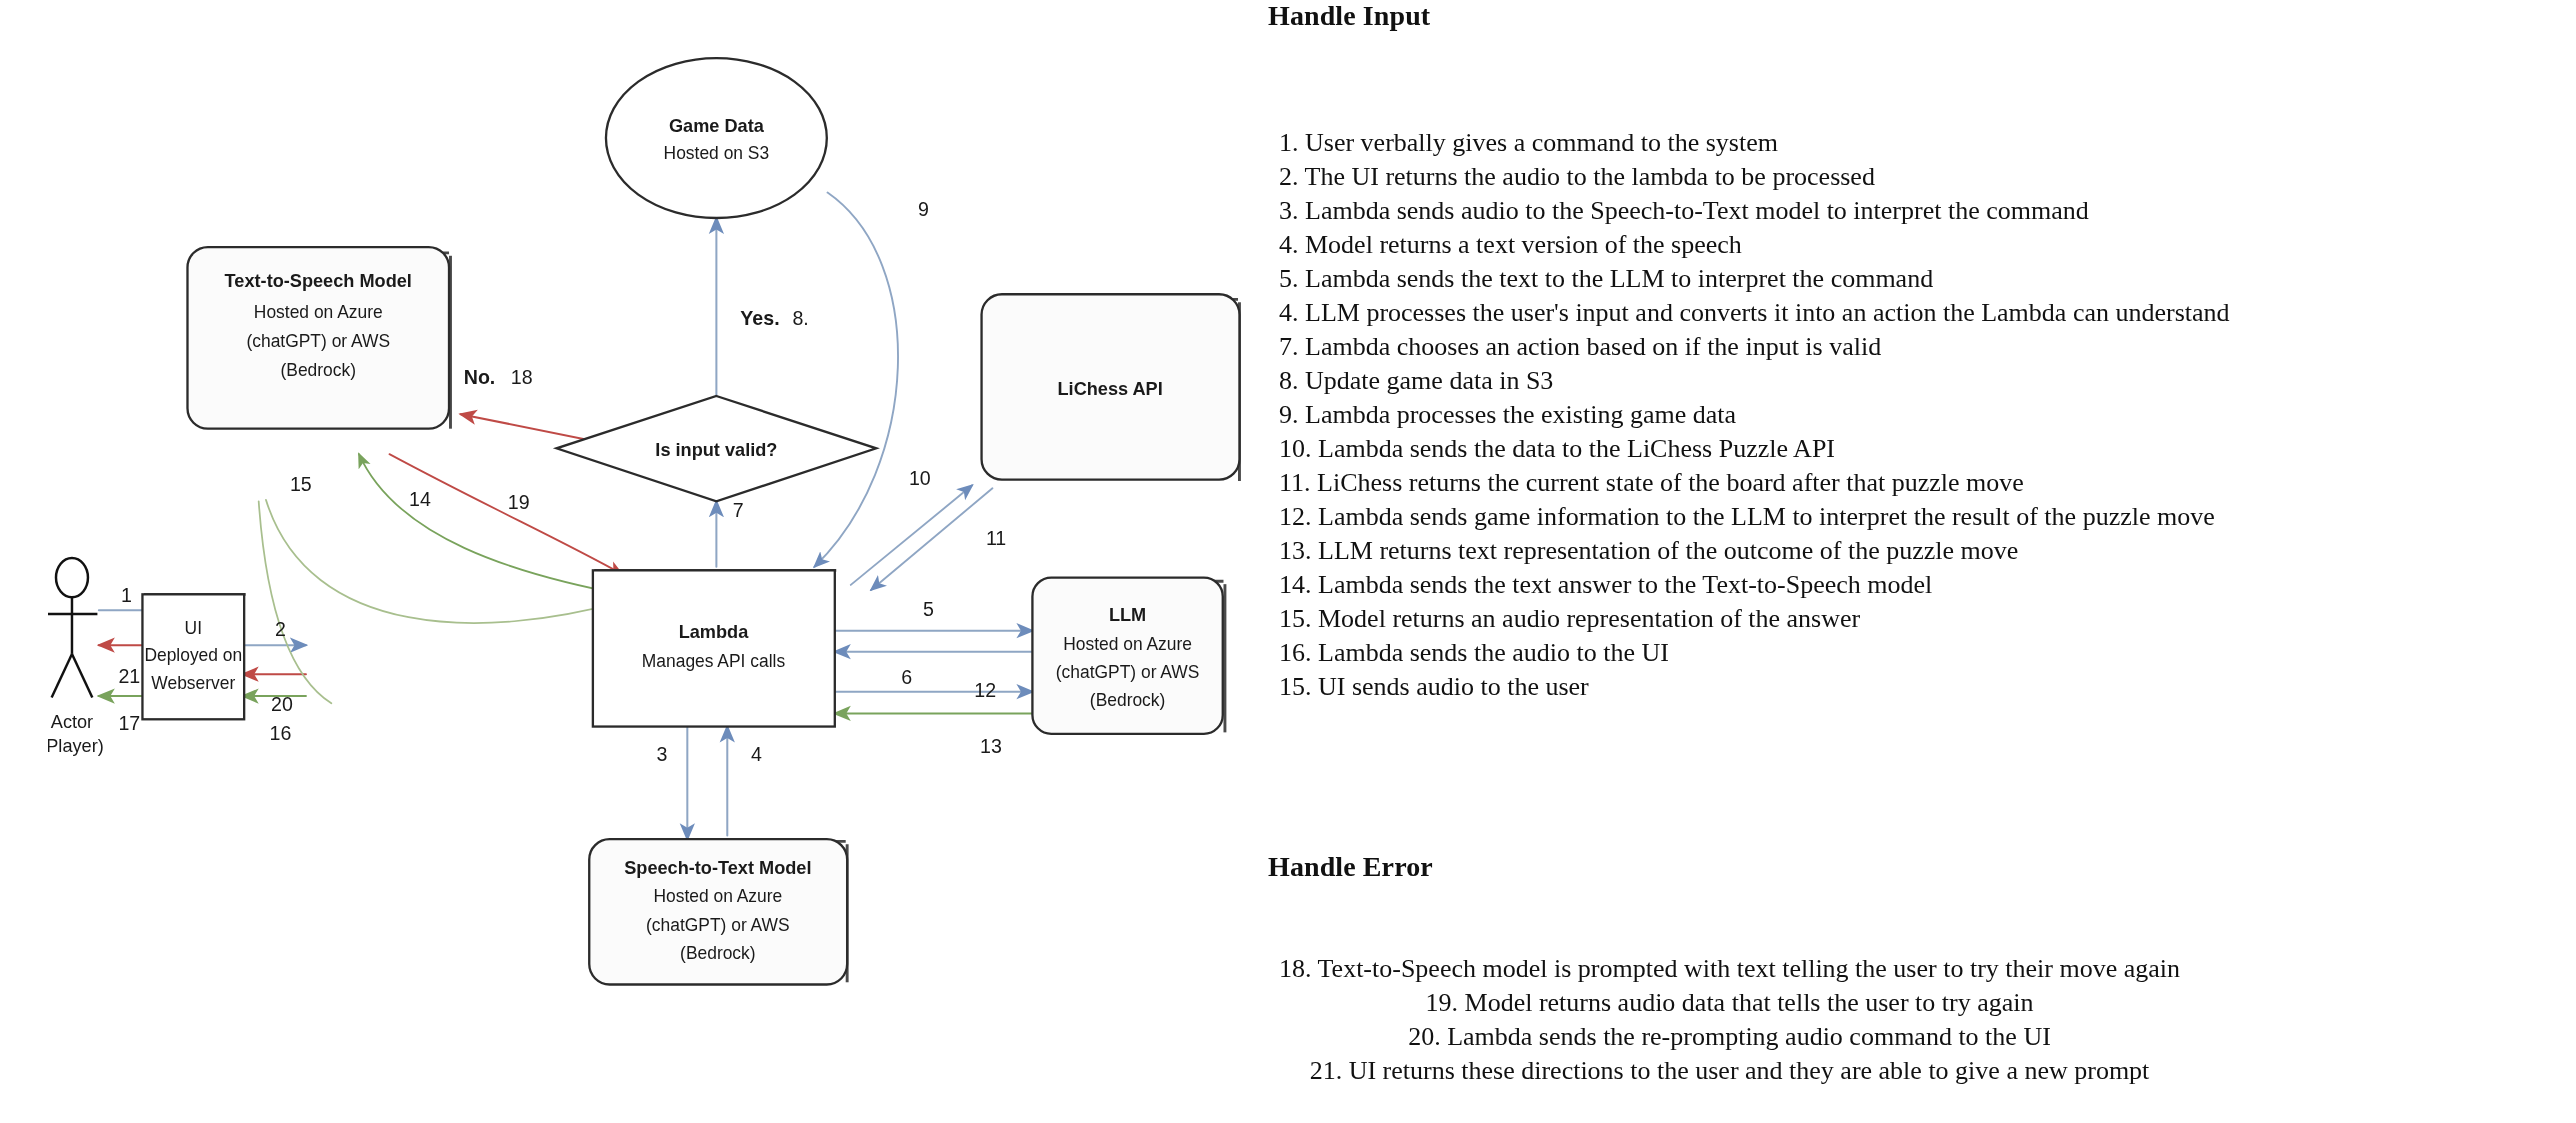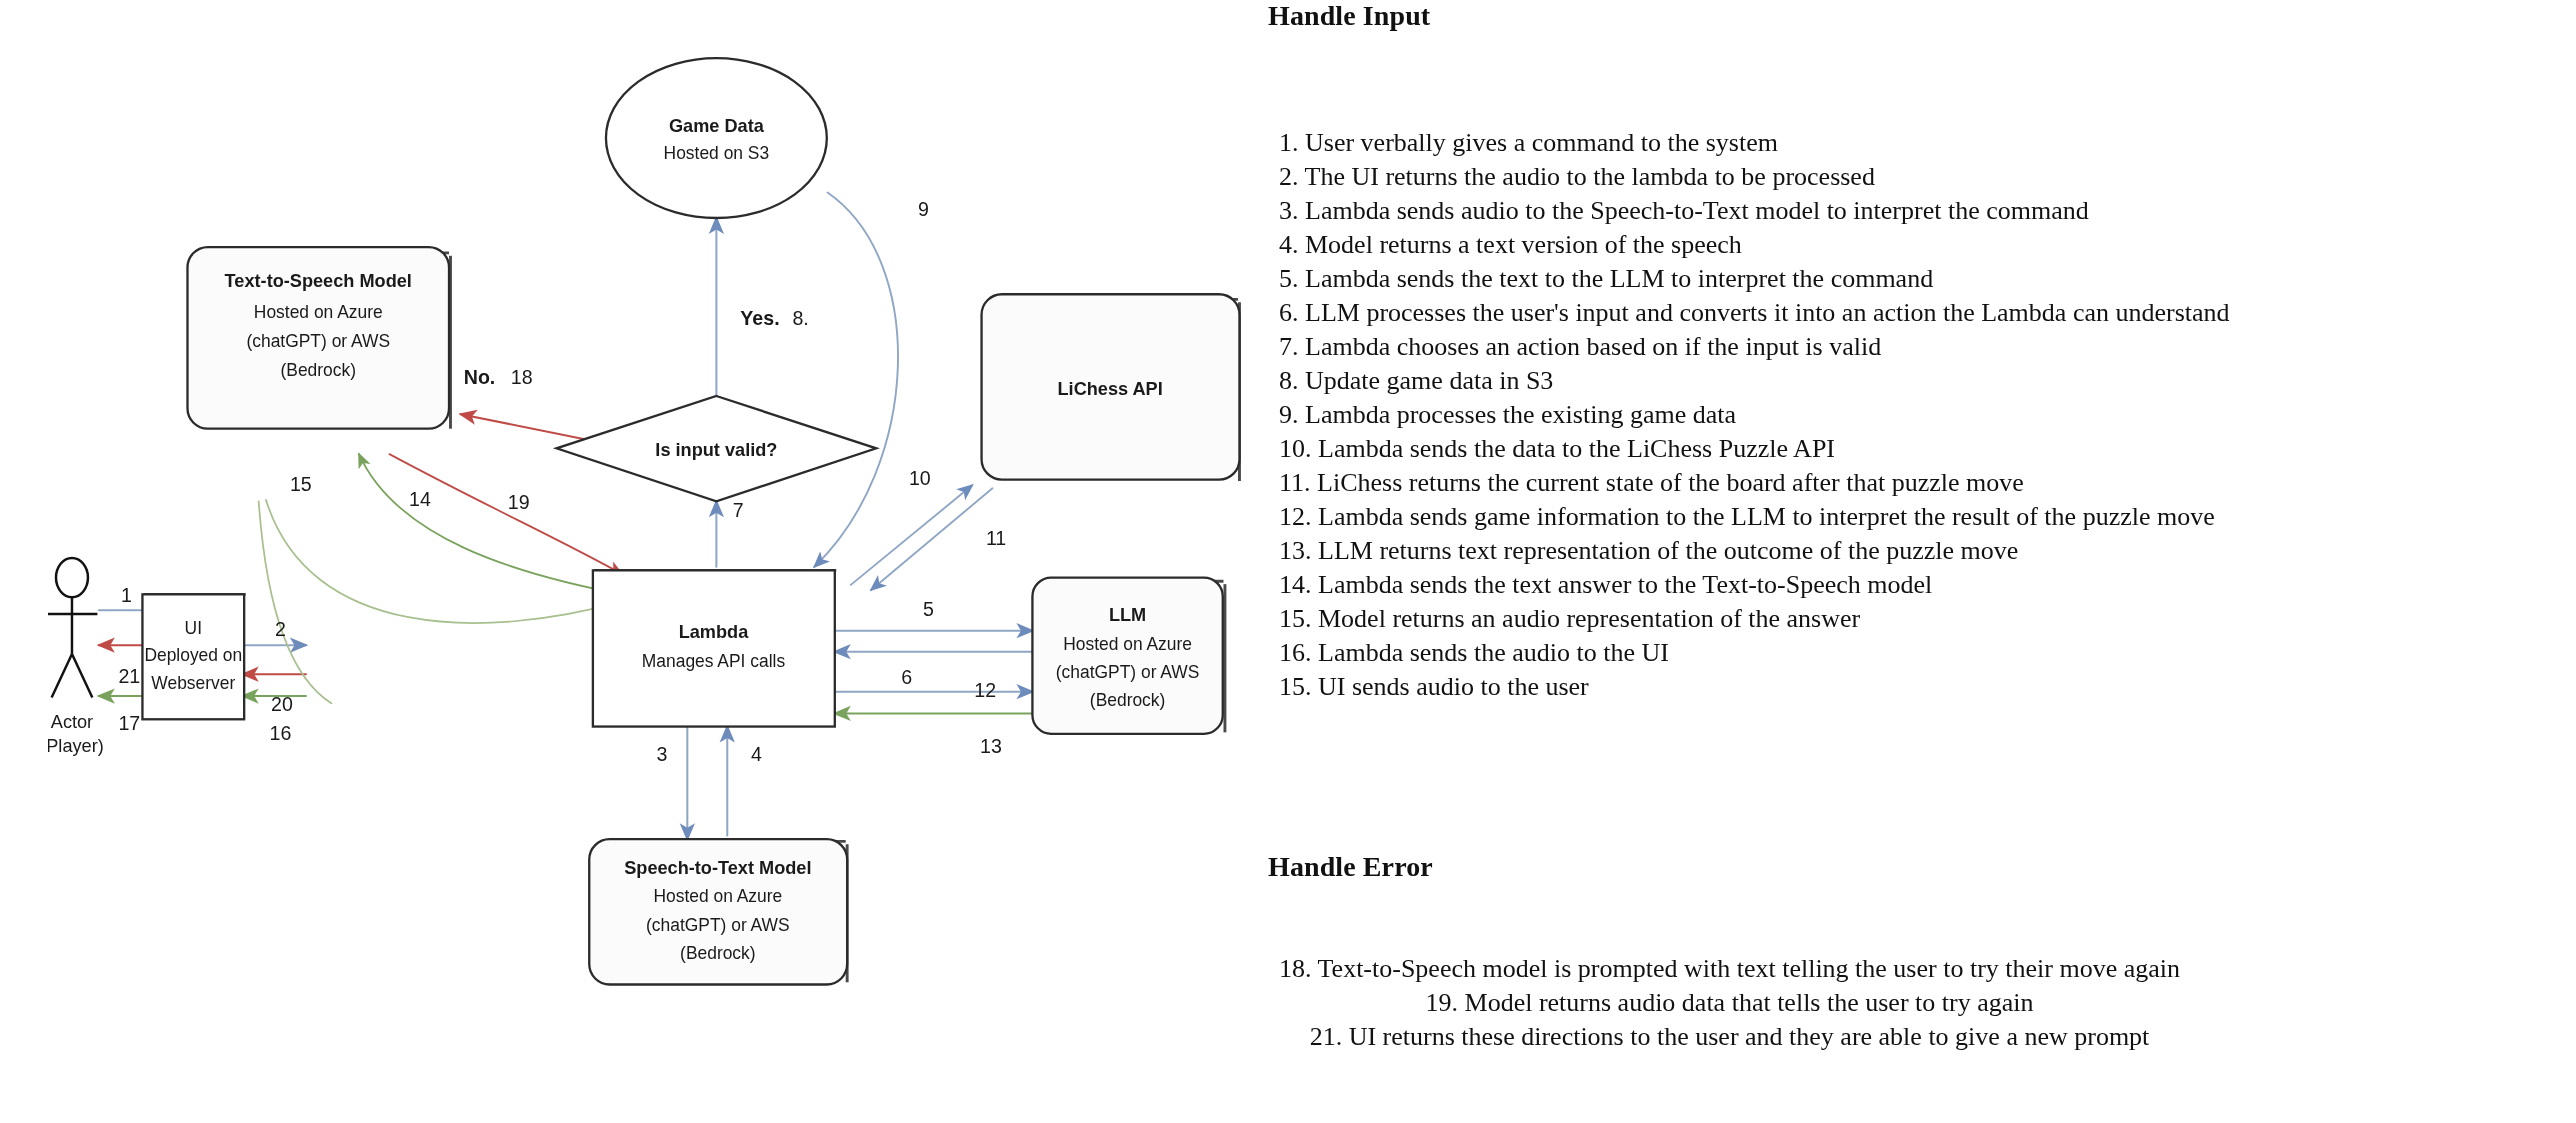--- a/index.html
+++ b/index.html
@@ -210,21 +210,21 @@
       <div class="panel-heading">Handle Input</div>
     </div>
 
     <div id="list1-wrap">
       <ul class="panel-list" id="list1">
           <li>1. User verbally gives a command to the system</li>
           <li>2. The UI returns the audio to the lambda to be processed</li>
           <li>3. Lambda sends audio to the Speech-to-Text model to interpret the command</li>
           <li>4. Model returns a text version of the speech</li>
           <li>5. Lambda sends the text to the LLM to interpret the command</li>
-          <li>6. LLM processes the user's input and converts it into an action the Lambda can understand</li>
+          <li>4. LLM processes the user's input and converts it into an action the Lambda can understand</li>
           <li>7. Lambda chooses an action based on if the input is valid</li>
           <li>8. Update game data in S3</li>
           <li>9. Lambda processes the existing game data</li>
           <li>10. Lambda sends the data to the LiChess Puzzle API</li>
           <li>11. LiChess returns the current state of the board after that puzzle move</li>
           <li>12. Lambda sends game information to the LLM to interpret the result of the puzzle move</li>
           <li>13. LLM returns text representation of the outcome of the puzzle move</li>
           <li>14. Lambda sends the text answer to the Text-to-Speech model</li>
           <li>15. Model returns an audio representation of the answer</li>
           <li>16. Lambda sends the audio to the UI</li>
@@ -233,19 +233,20 @@
     </div>
 
     <div id="h2-wrap">
       <div class="panel-heading">Handle Error</div>
     </div>
 
     <div id="list2-wrap">
       <ul class="panel-list" id="list2">
           <li>18. Text-to-Speech model is prompted with text telling the user to try their move again</li>
           <li>19. Model returns audio data that tells the user to try again</li>
+          <li>20. Lambda sends the re-prompting audio command to the UI</li>
           <li>21. UI returns these directions to the user and they are able to give a new prompt</li>
         </ul>
     </div>
 
   </div>
 </div>
 
 
 </body></html>

